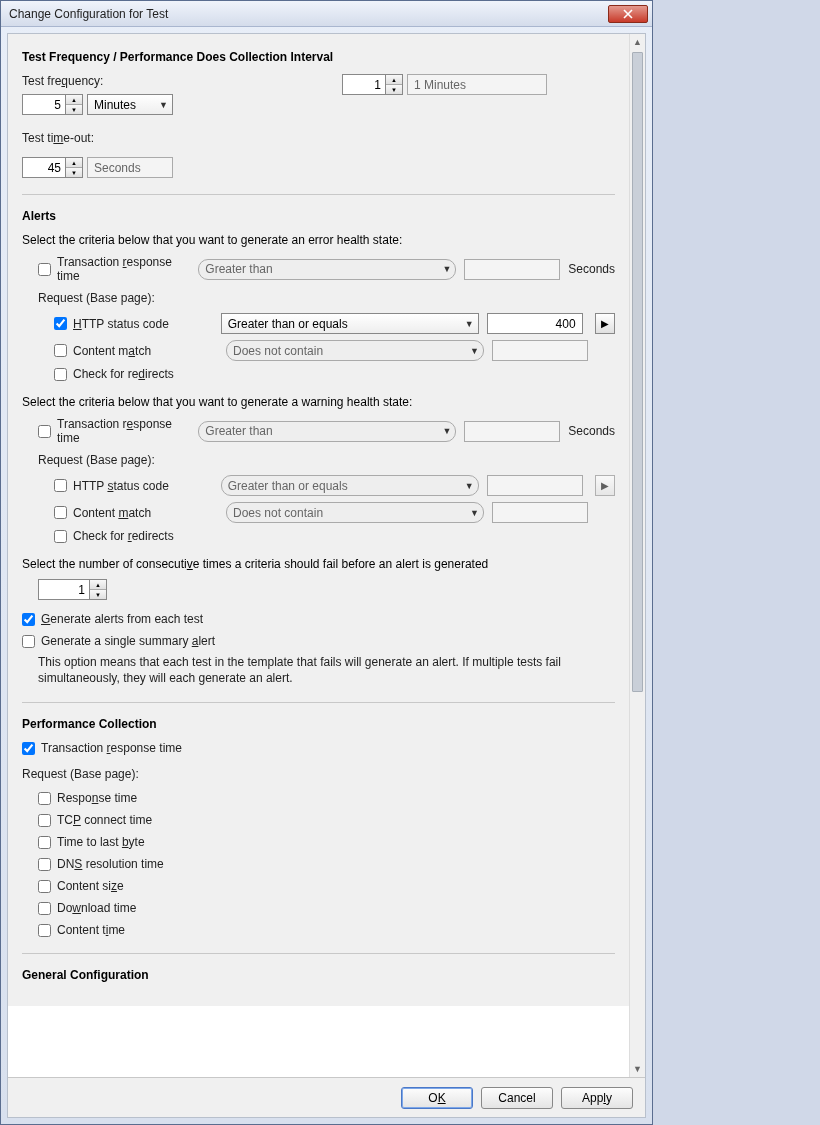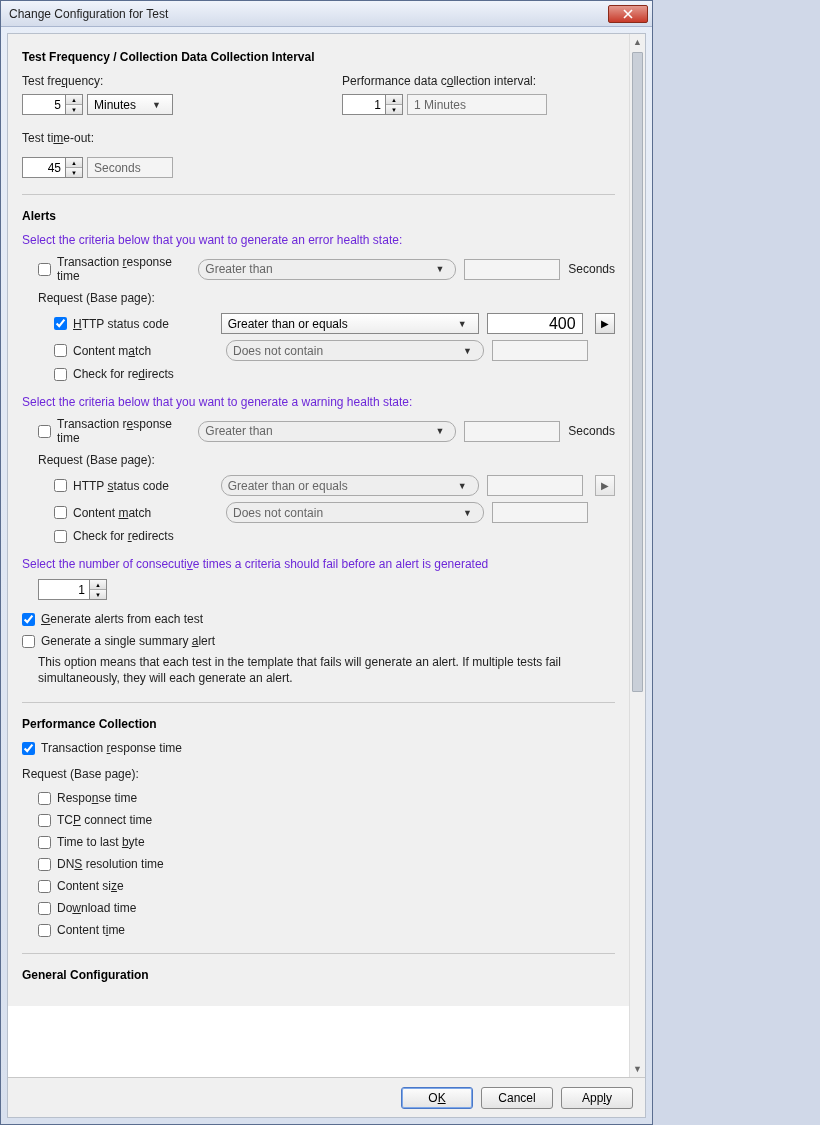--- a/index.html
+++ b/index.html
@@ -19,37 +19,37 @@
 .section-hr { border: none; border-top: 1px solid #c8c8c8; margin: 8px 0 14px 0; }
 .label { font-size: 12px; color: #222; }
 .row { display: flex; align-items: center; margin-bottom: 6px; }
 .form-block { margin-bottom: 10px; }
 .spinner { display: flex; }
 .spinner input { width: 44px; height: 21px; border: 1px solid #888; font-size: 12px; text-align: right; padding-right: 4px; background: #fff; }
 .spinner .spin-btns { width: 17px; display: flex; flex-direction: column; border: 1px solid #888; border-left: none; }
 .spinner .spin-btns div { flex: 1; background: linear-gradient(#f8f8f8,#e0e0e0); font-size: 6px; display: flex; align-items: center; justify-content: center; cursor: pointer; }
 .spinner .spin-btns div:first-child { border-bottom: 1px solid #aaa; }
 .combo { display: flex; align-items: center; }
-.combo-inner { height: 21px; border: 1px solid #888; background: linear-gradient(#fff,#eee); display: flex; align-items: center; padding: 0 11px 0 6px; font-size: 12px; cursor: pointer; text-align: center; }
+.combo-inner { height: 21px; border: 1px solid #888; background: linear-gradient(#fff,#eee); display: flex; align-items: center; padding: 0 4px 0 6px; font-size: 12px; cursor: pointer; text-align: center; }
 .combo-inner .caret { margin-left: auto; font-size: 9px; color: #333; padding-left: 8px; }
 .combo-disabled .combo-inner { background: #eee; color: #666; border-color: #aaa; border-radius: 10px; }
 .readonly-box { height: 21px; border: 1px solid #aaa; background: #f4f4f4; font-size: 12px; color: #666; display: inline-flex; align-items: center; padding: 0 6px; width: 140px; }
-.textbox { height: 21px; border: 1px solid #888; background: #fff; font-size: 16px; padding: 0 6px; width: 96px; text-align: right; }
+.textbox { height: 21px; border: 1px solid #888; background: #fff; font-size: 12px; padding: 0 6px; width: 96px; text-align: right; }
 .textbox[disabled] { background: #f4f4f4; color: #888; border-color: #aaa; }
 .chk { display: flex; align-items: center; gap: 6px; font-size: 12px; color: #222; }
 .chk input { width: 13px; height: 13px; }
 .sub-indent { margin-left: 16px; }
 .cols { display: flex; gap: 40px; }
 .col { display: flex; flex-direction: column; gap: 6px; }
 .play-btn { width: 21px; height: 21px; border: 1px solid #888; background: linear-gradient(#fff,#e0e0e0); display: flex; align-items: center; justify-content: center; cursor: pointer; font-size: 10px; margin-left: 4px; }
 .play-btn.disabled { opacity: .6; cursor: default; }
 .criteria-line { display: flex; align-items: center; gap: 8px; margin-bottom: 6px; }
 .criteria-chk { width: 180px; }
 .combo-w { width: 258px; }
-.desc { font-size: 12px; color: #6d28d9; margin: 4px 0 8px 0; }
+.desc { font-size: 12px; color: #000000; margin: 4px 0 8px 0; }
 .note { font-size: 12px; color: #222; margin-left: 16px; margin-top: 6px; line-height: 1.35; }
 .perf-list .chk { margin-bottom: 8px; }
 .button-bar { height: 40px; background: #f0f0f0; border-top: 1px solid #c8c8c8; display: flex; align-items: center; justify-content: flex-end; gap: 8px; padding: 0 12px; }
 .btn { min-width: 72px; height: 22px; font-size: 12px; border: 1px solid #888; background: linear-gradient(#fdfdfd,#e4e4e4); border-radius: 3px; cursor: pointer; padding: 0 12px; }
 .btn.default { border-color: #4a78c8; box-shadow: 0 0 0 1px #7da7e8 inset; }
 u { text-decoration: underline; }
 </style>
 </head>
 <body>
 
@@ -61,21 +61,21 @@
           <path d="M1 1 L9 9 M9 1 L1 9" stroke="#fff" stroke-width="1.6"></path>
         </svg>
     </div>
   </div>
 
   <div class="dialog-body">
     <div class="scroll-area">
 
       <div class="content">
 
-        <div class="section-title">Test Frequency / Collection Data Collection Interval</div>
+        <div class="section-title">Test Frequency / Performance Does Collection Interval</div>
 
         <div class="cols form-block">
           <div class="col" style="width: 280px;">
             <span class="label">Test fre<u>q</u>uency:</span>
             <div class="row">
               <div class="spinner">
                 <input type="text" value="5" style="">
                 <div class="spin-btns">
                     <div>▲</div>
                     <div>▼</div>
@@ -83,21 +83,20 @@
               </div>
               <div class="combo" style="margin-left: 4px;">
                 <div class="combo-inner" style="width: 86px;">
                   <span>Minutes</span>
                   <span class="caret">▼</span>
                 </div>
               </div>
             </div>
           </div>
           <div class="col" style="flex: 1;">
-            <span class="label">Performance data c<u>o</u>llection interval:</span>
             <div class="row">
               <div class="spinner">
                 <input type="text" value="1" style="">
                 <div class="spin-btns">
                     <div>▲</div>
                     <div>▼</div>
                   </div>
               </div>
               <span class="readonly-box" style="margin-left: 4px;">1 Minutes</span>
             </div>

